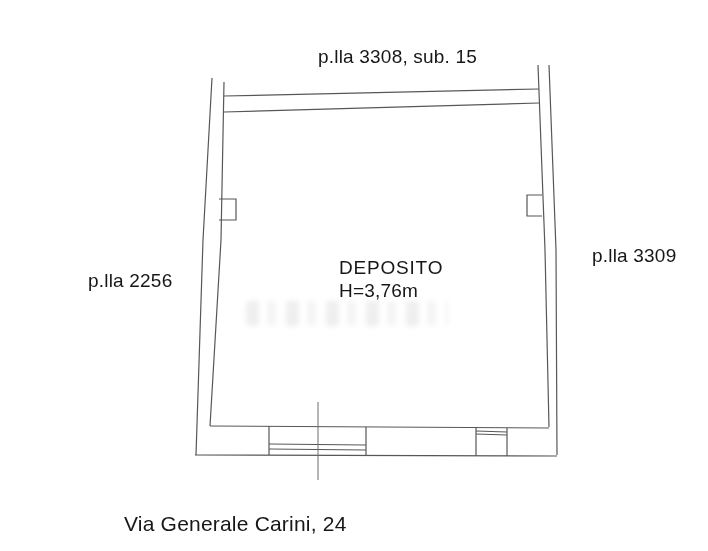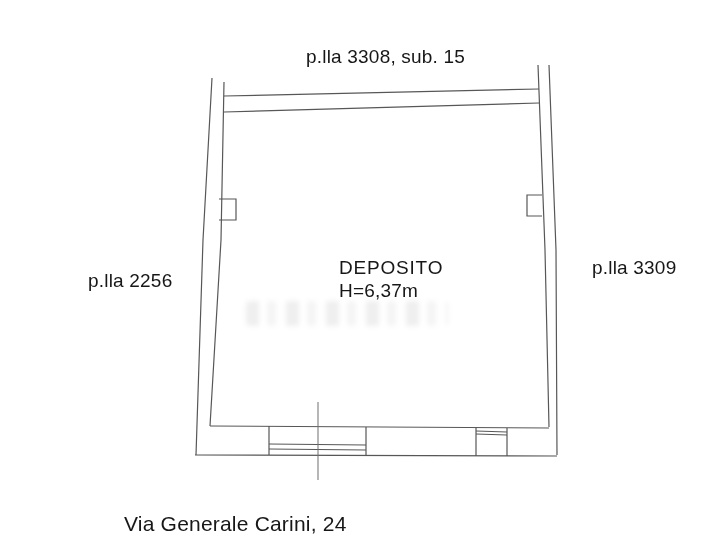--- a/index.html
+++ b/index.html
@@ -109,25 +109,25 @@
       <line x1="476" y1="434" x2="507" y2="435"></line>
     </g>
 
     <g>
       <line class="thin" x1="318" y1="402" x2="318" y2="480"></line>
     </g>
   </svg>
 
   <div class="watermark"></div>
 
-  <div class="label" style="left:306px; top:46px;">p.lla 3308, sub. 15</div>
+  <div class="label" style="left:318px; top:46px;">p.lla 3308, sub. 15</div>
 
   <div class="label" style="left:88px; top:270px;">p.lla 2256</div>
 
-  <div class="label" style="left:592px; top:257px;">p.lla 3309</div>
+  <div class="label" style="left:592px; top:245px;">p.lla 3309</div>
 
   <div class="label label-room-name" style="left:339px; top:257px;">DEPOSITO</div>
 
-  <div class="label" style="left:339px; top:280px;">H=6,37m</div>
+  <div class="label" style="left:339px; top:280px;">H=3,76m</div>
 
   <div class="label label-street" style="left:124px; top:512px;">Via Generale Carini, 24</div>
 
 </div>
 
 </body></html>

